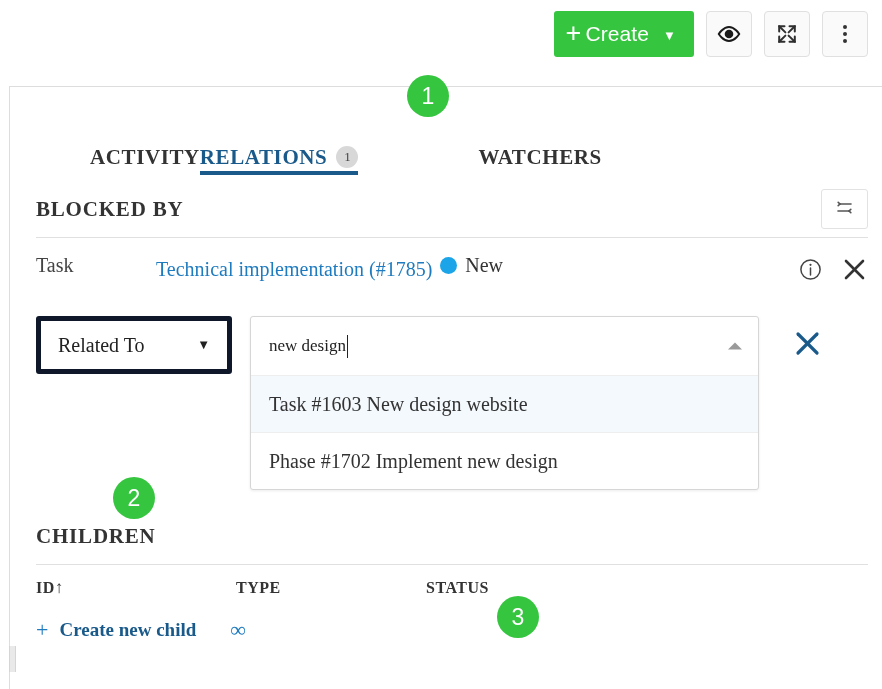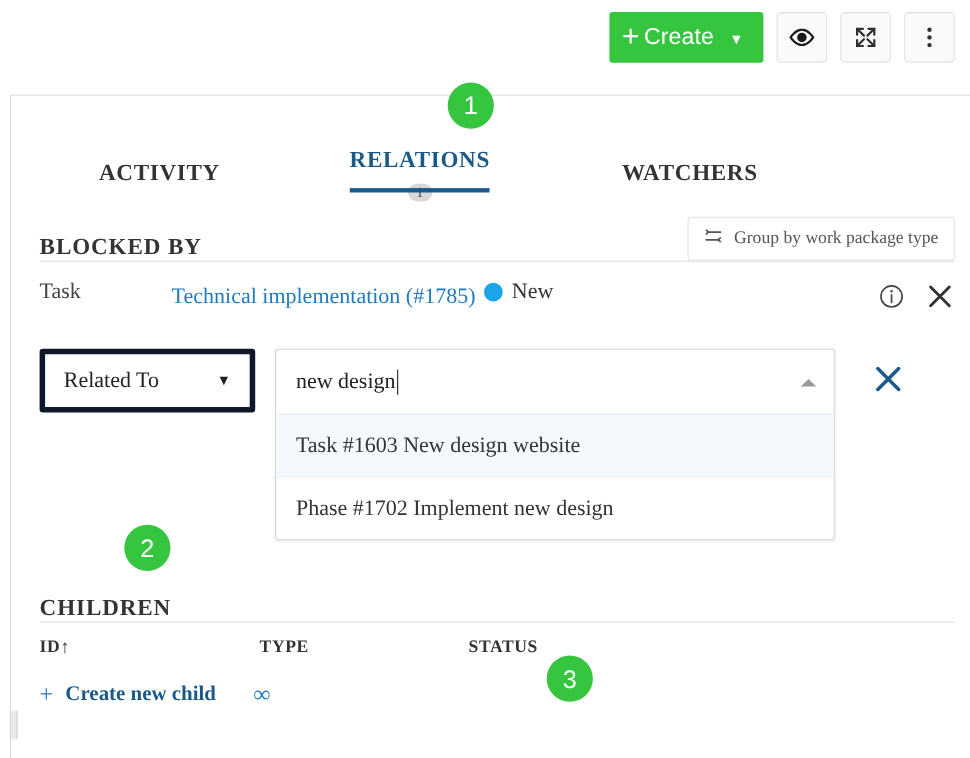--- a/index.html
+++ b/index.html
@@ -105,21 +105,21 @@
     cursor: pointer;
     display: flex;
     align-items: center;
     gap: 9px;
     position: relative;
     height: 94px;
     box-sizing: border-box;
     padding-top: 46px;
   }
   #tab-activity { margin-left: 78px; }
-  #tab-relations { margin-left: 118px; color: #1a5a8a; flex-direction: column; }
+  #tab-relations { color: #1a5a8a; }
   #tab-watchers { margin-left: 120px; }
   .tab-underline {
     position: absolute;
     left: 0;
     right: 0;
     bottom: 6px;
     height: 4px;
     background: #1a5a8a;
   }
   .tab-badge {
@@ -138,21 +138,21 @@
     box-sizing: border-box;
   }
 
   
   .section {
     position: relative;
     padding: 0 14px 0 26px;
   }
   .section-head {
     display: flex;
-    align-items: flex-end;
+    align-items: center;
     justify-content: space-between;
     height: 56px;
     gap: 24px;
   }
   .section-title {
     font-size: 21px;
     font-weight: bold;
     letter-spacing: 0.8px;
     color: #333333;
   }
@@ -239,21 +239,21 @@
     background: #fff;
     box-shadow: 0 1px 3px rgba(0,0,0,.08);
     overflow: hidden;
   }
   .ac-input {
     height: 58px;
     display: flex;
     align-items: center;
     justify-content: space-between;
     padding: 0 15px 0 18px;
-    font-size: 20px;
+    font-size: 17px;
     color: #222;
     box-sizing: border-box;
   }
   .ac-value { display: flex; align-items: center; }
   .caret-bar {
     display: inline-block;
     width: 1px;
     height: 23px;
     background: #222;
     margin-left: 1px;
@@ -407,21 +407,20 @@
         <span>
           <svg width="17" height="15" viewBox="0 0 17 15" stroke="#555" stroke-width="1.6" fill="none" stroke-linecap="round">
             <path d="M4 4h11"></path>
               <path d="M2 11h11"></path>
             <path d="M4 4L2.2 2.3"></path>
               <path d="M4 4L2.2 5.7"></path>
             <path d="M13 11l1.8-1.7"></path>
               <path d="M13 11l1.8 1.7"></path>
           </svg>
         </span>
-        <span>Group by work package type</span>
       </div>
     </div>
     <div class="hr"></div>
 
     <div class="rel-row">
       <div class="rel-type">Task</div>
       <div class="rel-main">
         <a class="rel-link">Technical implementation (#1785)</a>
         <span class="rel-status">
           <span class="status-dot"></span>

